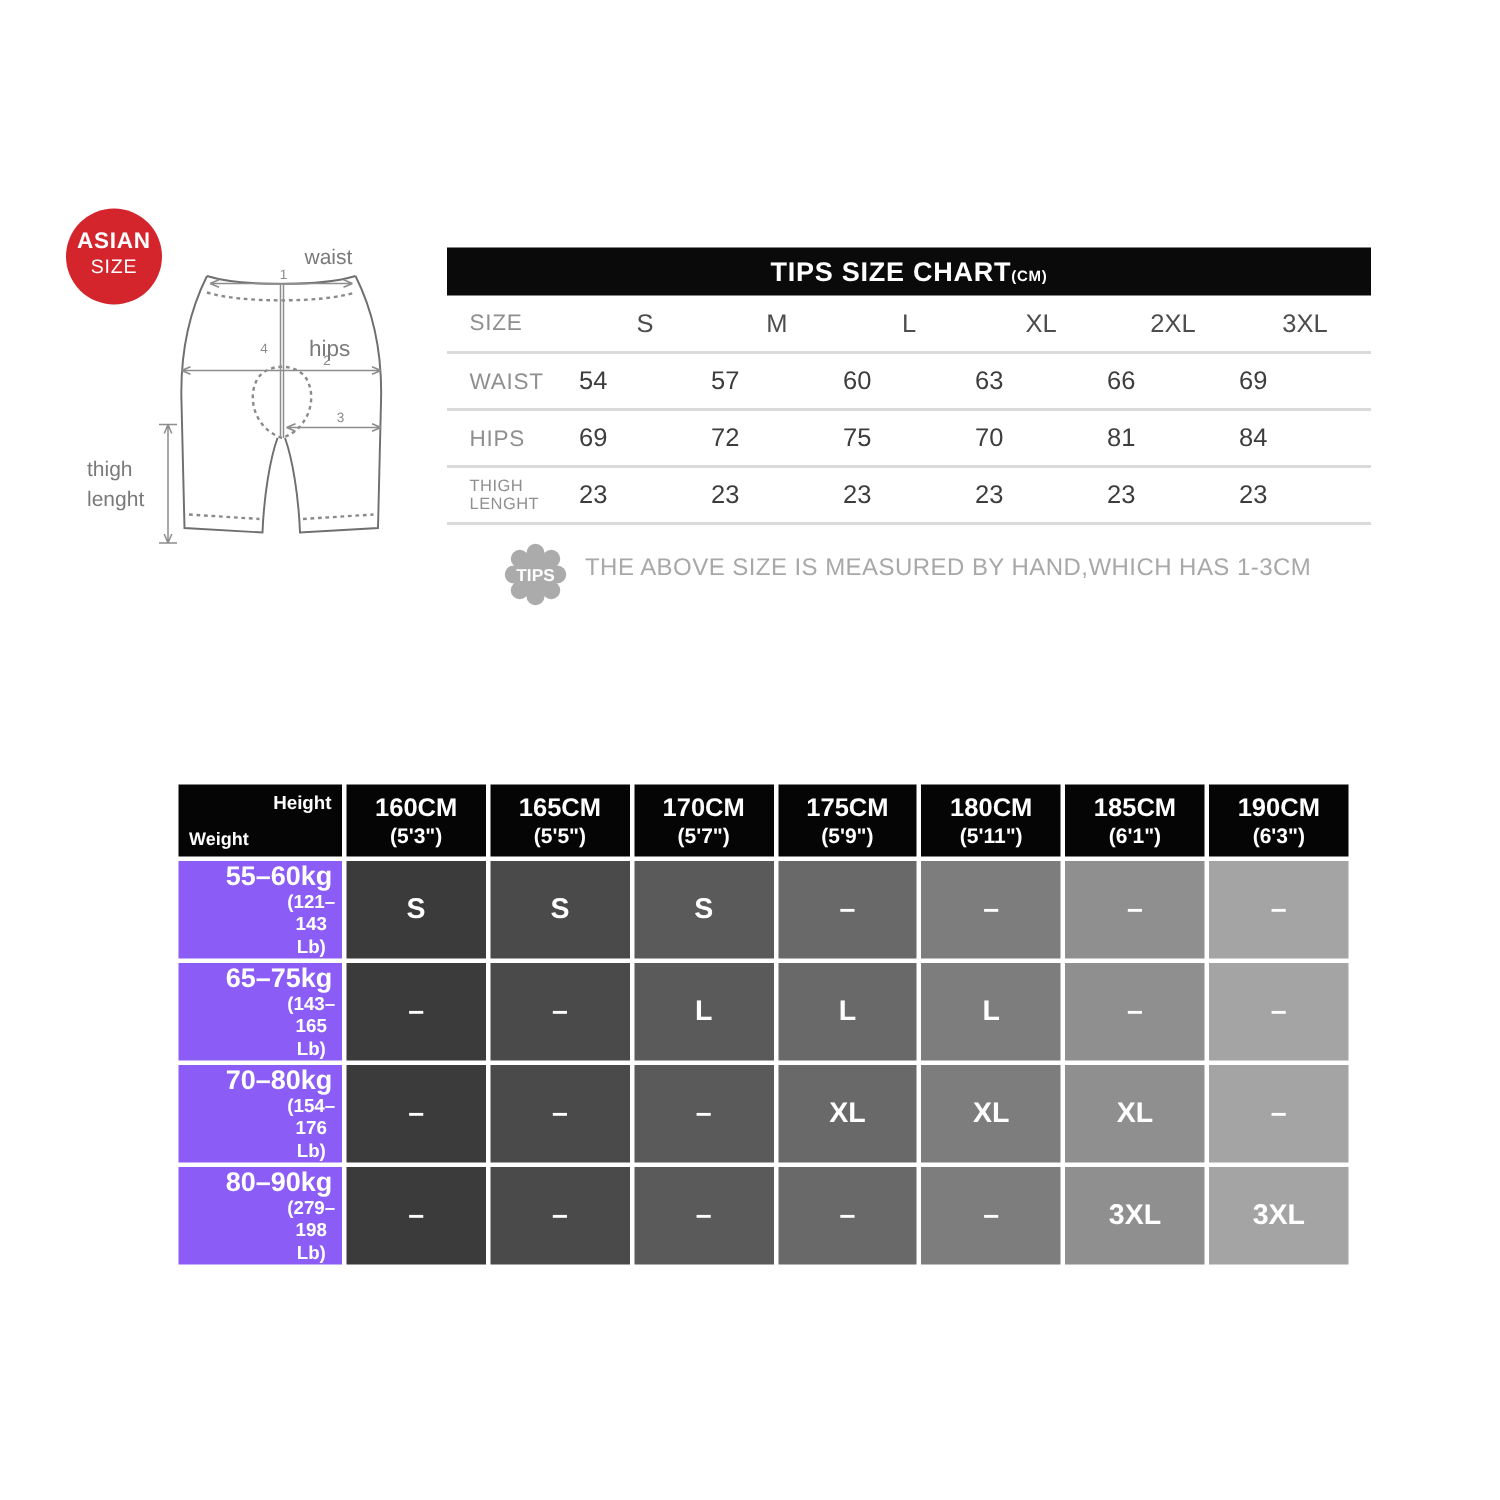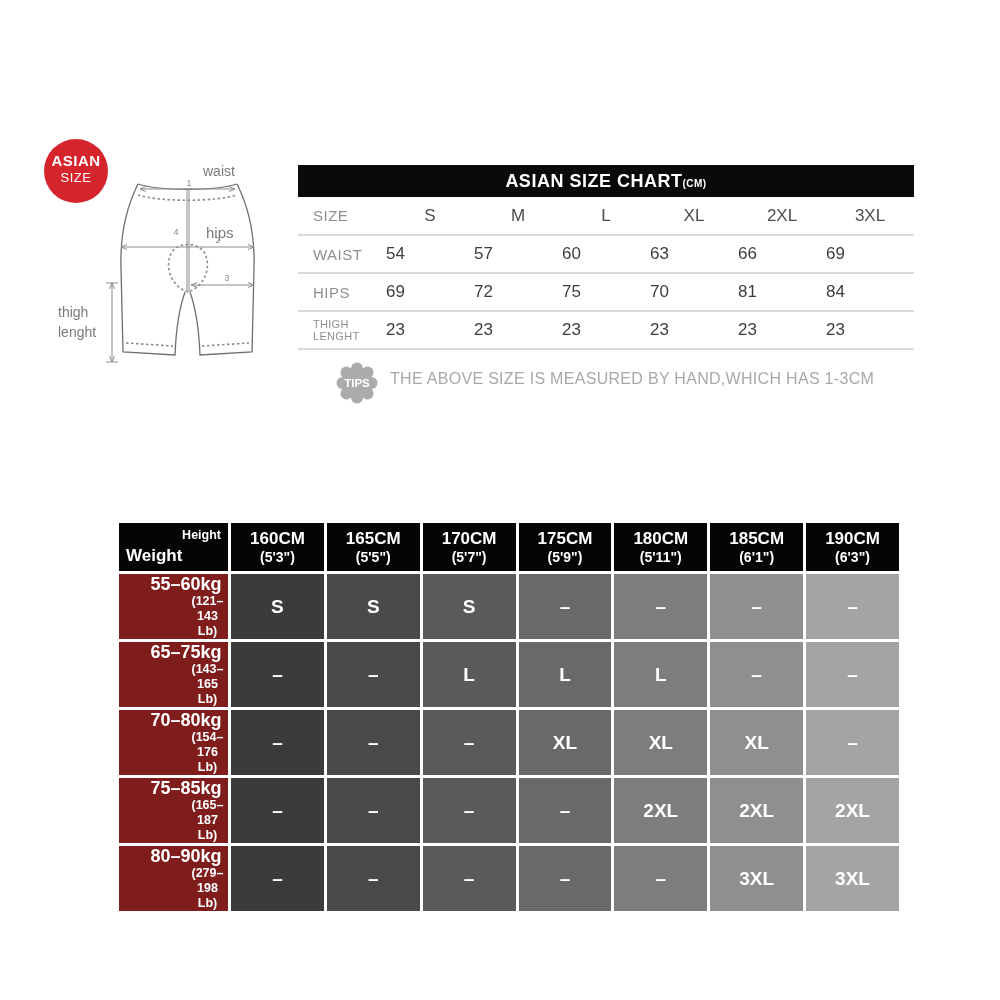--- a/index.html
+++ b/index.html
@@ -42,22 +42,22 @@
     border-collapse:separate; border-spacing:3px; table-layout:fixed; }
   .fit-table td { vertical-align:middle; text-align:center; color:#fff; }
   .fit-head td { background:#050505; height:48px; font-weight:bold; }
   .fit-head .cm { font-size:17px; line-height:20px; }
   .fit-head .ft { font-size:14px; line-height:17px; }
   .corner { position:relative; background-color:#050505;
     background-image:linear-gradient(to bottom right,
       rgba(0,0,0,0) calc(50% - 1px), #d8d8d8 calc(50% - 1px),
       #d8d8d8 calc(50% + 1px), rgba(0,0,0,0) calc(50% + 1px)); }
   .corner .c-top { position:absolute; top:5px; right:7px; font-size:12.5px; font-weight:bold; }
-  .corner .c-bot { position:absolute; bottom:5px; left:7px; font-size:17px; font-weight:bold;text-align:center; }
-  .fit-rowlabel { background:#7f1d1d; height:46px; font-weight:bold;padding-left:25px; }
+  .corner .c-bot { position:absolute; bottom:5px; left:7px; font-size:12px; font-weight:bold;text-align:center; }
+  .fit-rowlabel { background:#8b5cf6; height:46px; font-weight:bold;padding-left:25px; }
   .fit-rowlabel .kg { font-size:18px; line-height:20px; }
   .fit-rowlabel .lb { font-size:12.5px; line-height:15px;margin-left:43px; }
   .fc { font-size:19px; font-weight:bold; height:46px; }
 </style>
 </head>
 <body>
 
 <div class="page">
 
   <div class="asian-badge">
@@ -91,21 +91,21 @@
       <text x="86" y="67">4</text>
     </g>
   </svg>
   <div class="diagram-label lbl-waist">waist</div>
   <div class="diagram-label lbl-hips">hips</div>
   <div class="diagram-label lbl-thigh">thigh
 lenght</div>
 
   <div class="size-chart">
     <div class="sc-bar">
-      <span>ASIAN SIZE CHART</span><span class="sc-cm">(CM)</span>
+      <span>TIPS SIZE CHART</span><span class="sc-cm">(CM)</span>
     </div>
     <table class="sc-table">
       <colgroup>
           <col style="width:88px">
           <col>
           <col>
           <col>
           <col>
           <col>
           <col>
@@ -250,33 +250,20 @@
       <td class="fc" style="background-color: rgb(59, 59, 59);">–</td>
       <td class="fc" style="background-color: rgb(74, 74, 74);">–</td>
       <td class="fc" style="background-color: rgb(90, 90, 90);">–</td>
       <td class="fc" style="background-color: rgb(105, 105, 105);">XL</td>
       <td class="fc" style="background-color: rgb(125, 125, 125);">XL</td>
       <td class="fc" style="background-color: rgb(143, 143, 143);">XL</td>
       <td class="fc" style="background-color: rgb(164, 164, 164);">–</td>
     </tr>
     <tr>
       <td class="fit-rowlabel">
-            <div class="kg">75–85kg</div>
-            <div class="lb">(165–187 Lb)</div>
-          </td>
-      <td class="fc" style="background-color: rgb(59, 59, 59);">–</td>
-      <td class="fc" style="background-color: rgb(74, 74, 74);">–</td>
-      <td class="fc" style="background-color: rgb(90, 90, 90);">–</td>
-      <td class="fc" style="background-color: rgb(105, 105, 105);">–</td>
-      <td class="fc" style="background-color: rgb(125, 125, 125);">2XL</td>
-      <td class="fc" style="background-color: rgb(143, 143, 143);">2XL</td>
-      <td class="fc" style="background-color: rgb(164, 164, 164);">2XL</td>
-    </tr>
-    <tr>
-      <td class="fit-rowlabel">
             <div class="kg">80–90kg</div>
             <div class="lb">(279–198 Lb)</div>
           </td>
       <td class="fc" style="background-color: rgb(59, 59, 59);">–</td>
       <td class="fc" style="background-color: rgb(74, 74, 74);">–</td>
       <td class="fc" style="background-color: rgb(90, 90, 90);">–</td>
       <td class="fc" style="background-color: rgb(105, 105, 105);">–</td>
       <td class="fc" style="background-color: rgb(125, 125, 125);">–</td>
       <td class="fc" style="background-color: rgb(143, 143, 143);">3XL</td>
       <td class="fc" style="background-color: rgb(164, 164, 164);">3XL</td>

